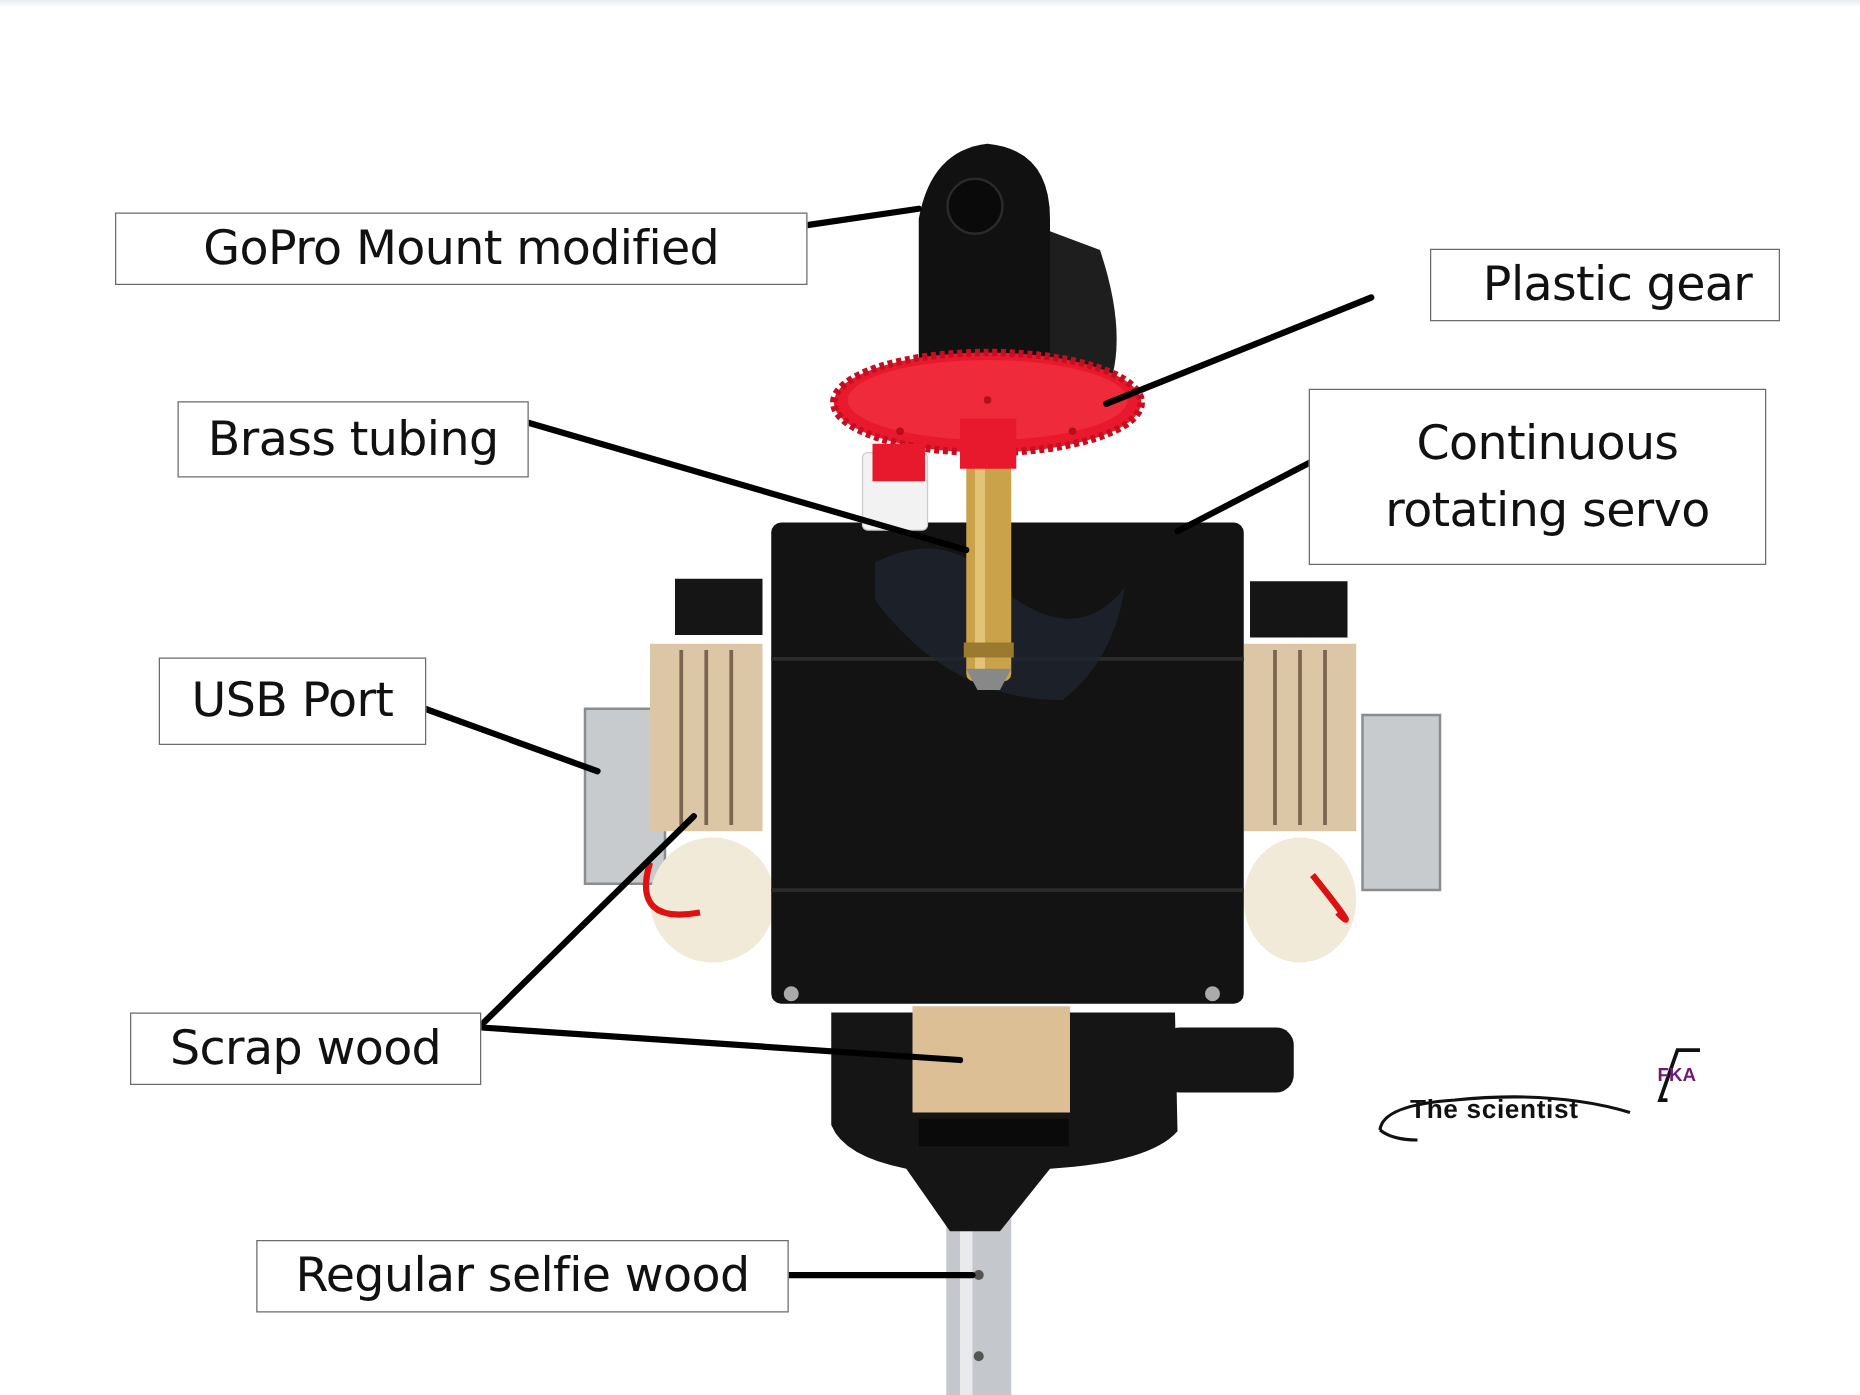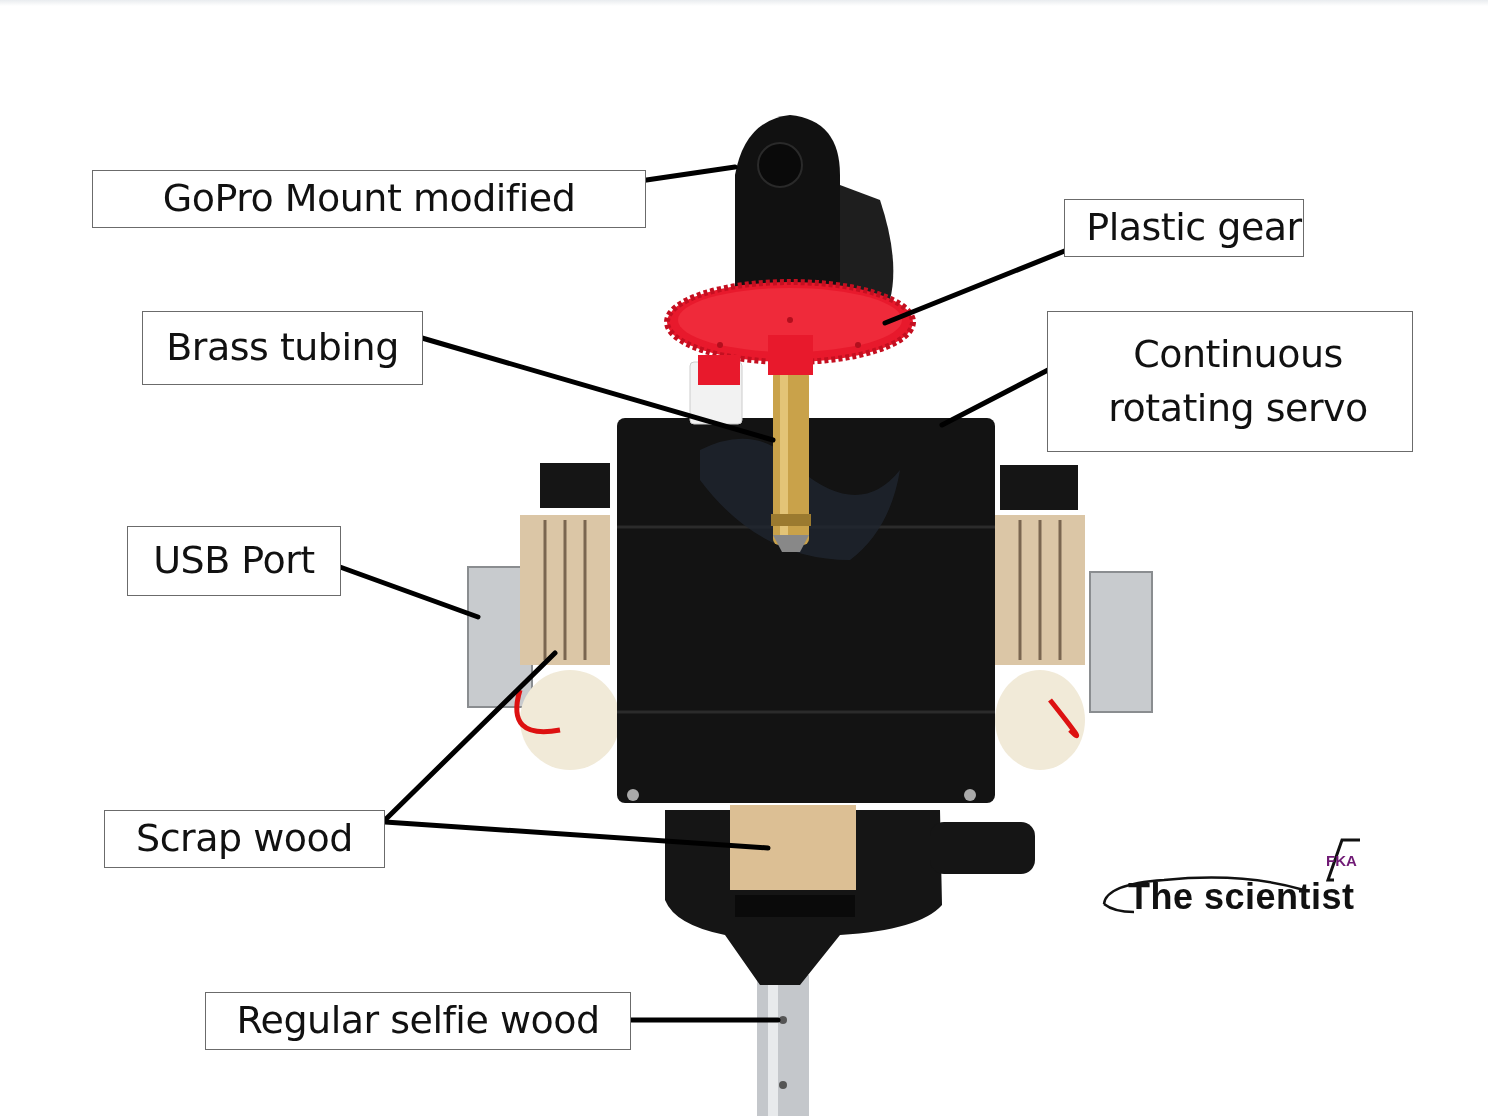--- a/index.html
+++ b/index.html
@@ -7,21 +7,21 @@
          font-family:"Liberation Sans", sans-serif; }
   .topline { position:absolute; left:0; top:0; width:1488px; height:6px;
              background:linear-gradient(#e9ecef,#ffffff); }
   .scene { position:absolute; left:0; top:0; width:1488px; height:1116px; }
   .label { position:absolute; background:#fff; border:1.5px solid #6b6b6b; box-sizing:border-box;
            display:flex; align-items:center; justify-content:center; text-align:center;
            font-family:"DejaVu Sans", sans-serif; color:#111; font-size:38px; line-height:1.4;
            letter-spacing:-0.5px; white-space:pre-line; }
   .logo { position:absolute; left:1094px; top:838px; width:290px; height:84px; }
   .logo-title { position:absolute; left:34px; top:38px; font-family:"Liberation Sans", sans-serif;
-                font-weight:bold; font-size:36px; color:#111; letter-spacing:0.5px; }
+                font-weight:bold; font-size:21px; color:#111; letter-spacing:0.5px; }
   .logo-mark { position:absolute; left:232px; top:14px; font-family:"Liberation Sans", sans-serif;
                font-weight:bold; font-size:15px; color:#701a75; }
 </style>
 </head>
 <body>
 
 <div class="topline"></div>
 
 <svg class="scene" viewBox="0 0 1488 1116">
 
@@ -101,22 +101,22 @@
     <line x1="422" y1="338" x2="773" y2="440"></line>
     <line x1="1048" y1="370" x2="942" y2="425"></line>
     <line x1="340" y1="567" x2="478" y2="617"></line>
     <line x1="385" y1="820" x2="555" y2="653"></line>
     <line x1="385" y1="822" x2="768" y2="848"></line>
     <line x1="630" y1="1020" x2="778" y2="1020"></line>
   </g>
 </svg>
 
 <div class="label" style="left:92px;top:170px;width:554px;height:58px;">GoPro Mount modified</div>
-<div class="label" style="left:1064px;top:199px;width:240px;height:58px;padding-left:20px;">Plastic gear</div>
-<div class="label" style="left:142px;top:311px;width:281px;height:74px;text-align:right;">Brass tubing</div>
+<div class="label" style="left:1144px;top:199px;width:280px;height:58px;padding-left:20px;">Plastic gear</div>
+<div class="label" style="left:142px;top:321px;width:281px;height:61px;text-align:right;">Brass tubing</div>
 <div class="label" style="left:1047px;top:311px;width:366px;height:141px;padding-left:16px;">Continuous
 rotating servo</div>
 <div class="label" style="left:127px;top:526px;width:214px;height:70px;">USB Port</div>
 <div class="label" style="left:104px;top:810px;width:281px;height:58px;">Scrap wood</div>
 <div class="label" style="left:205px;top:992px;width:426px;height:58px;">Regular selfie wood</div>
 
 <div class="logo">
   <svg width="290" height="84" style="position:absolute;left:0;top:0;">
     <path d="M10 66 Q12 46 70 42 Q150 34 210 52" stroke="#111" stroke-width="2.5" fill="none"></path>
     <path d="M10 66 Q20 74 40 74" stroke="#111" stroke-width="2.5" fill="none"></path>

